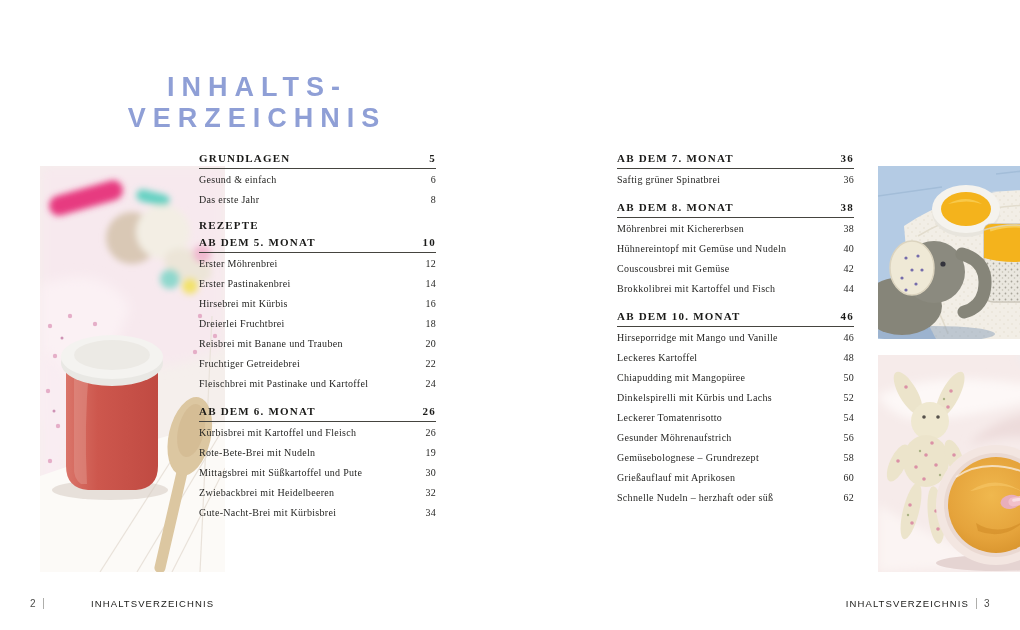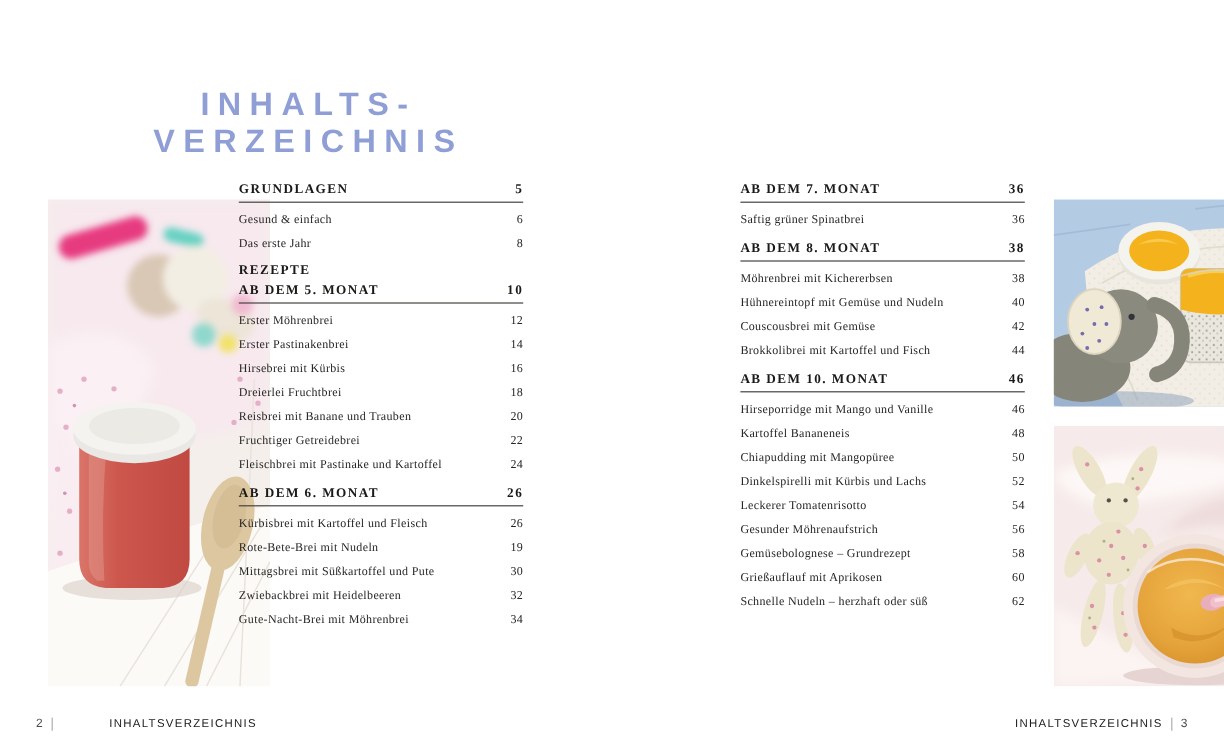--- a/index.html
+++ b/index.html
@@ -27,21 +27,21 @@
   .toc-row{display:flex;justify-content:space-between;align-items:center;height:20px;}
   .toc-kicker{
     height:15px;display:flex;align-items:center;
     font-size:11px;font-weight:bold;letter-spacing:1.2px;color:var(--heading-text,#1a1a18);
   }
   .toc-header{
     font-size:11px;font-weight:bold;letter-spacing:1.2px;
     color:var(--heading-text,#1a1a18);
     border-bottom:1px solid var(--rule-line,#45443f);
   }
-  .toc-item{font-size:10px;letter-spacing:0.3px;align-items:flex-end;}
+  .toc-item{font-size:10px;letter-spacing:0.3px;}
   .toc-row .lbl{white-space:nowrap;}
   .toc-row .pg{text-align:right;}
 
   
   .photo{position:absolute;overflow:hidden;}
   .photo svg{display:block;width:100%;height:100%;}
   .photo-left{left:0;top:150px;width:185px;height:406px;}
   .photo-top-right{left:838px;top:150px;width:182px;height:173px;}
   .photo-bottom-right{left:838px;top:339px;width:182px;height:217px;}
 
@@ -215,21 +215,21 @@
         </div>
         <div class="toc-row toc-item">
           <span class="lbl">Mittagsbrei mit Süßkartoffel und Pute</span>
           <span class="pg">30</span>
         </div>
         <div class="toc-row toc-item">
           <span class="lbl">Zwiebackbrei mit Heidelbeeren</span>
           <span class="pg">32</span>
         </div>
         <div class="toc-row toc-item">
-          <span class="lbl">Gute-Nacht-Brei mit Möhrenbrei</span>
+          <span class="lbl">Gute-Nacht-Brei mit Kürbisbrei</span>
           <span class="pg">34</span>
         </div>
       </div>
     </nav>
   <nav class="toc toc-right" id="toc-right">
       <div class="toc-section">
         <div class="toc-row toc-header">
           <span class="lbl">AB DEM 7. MONAT</span>
           <span class="pg">36</span>
         </div>
@@ -263,21 +263,21 @@
       <div class="toc-section">
         <div class="toc-row toc-header">
           <span class="lbl">AB DEM 10. MONAT</span>
           <span class="pg">46</span>
         </div>
         <div class="toc-row toc-item">
           <span class="lbl">Hirseporridge mit Mango und Vanille</span>
           <span class="pg">46</span>
         </div>
         <div class="toc-row toc-item">
-          <span class="lbl">Kartoffel Bananeneis</span>
+          <span class="lbl">Leckeres Kartoffel</span>
           <span class="pg">48</span>
         </div>
         <div class="toc-row toc-item">
           <span class="lbl">Chiapudding mit Mangopüree</span>
           <span class="pg">50</span>
         </div>
         <div class="toc-row toc-item">
           <span class="lbl">Dinkelspirelli mit Kürbis und Lachs</span>
           <span class="pg">52</span>
         </div>

